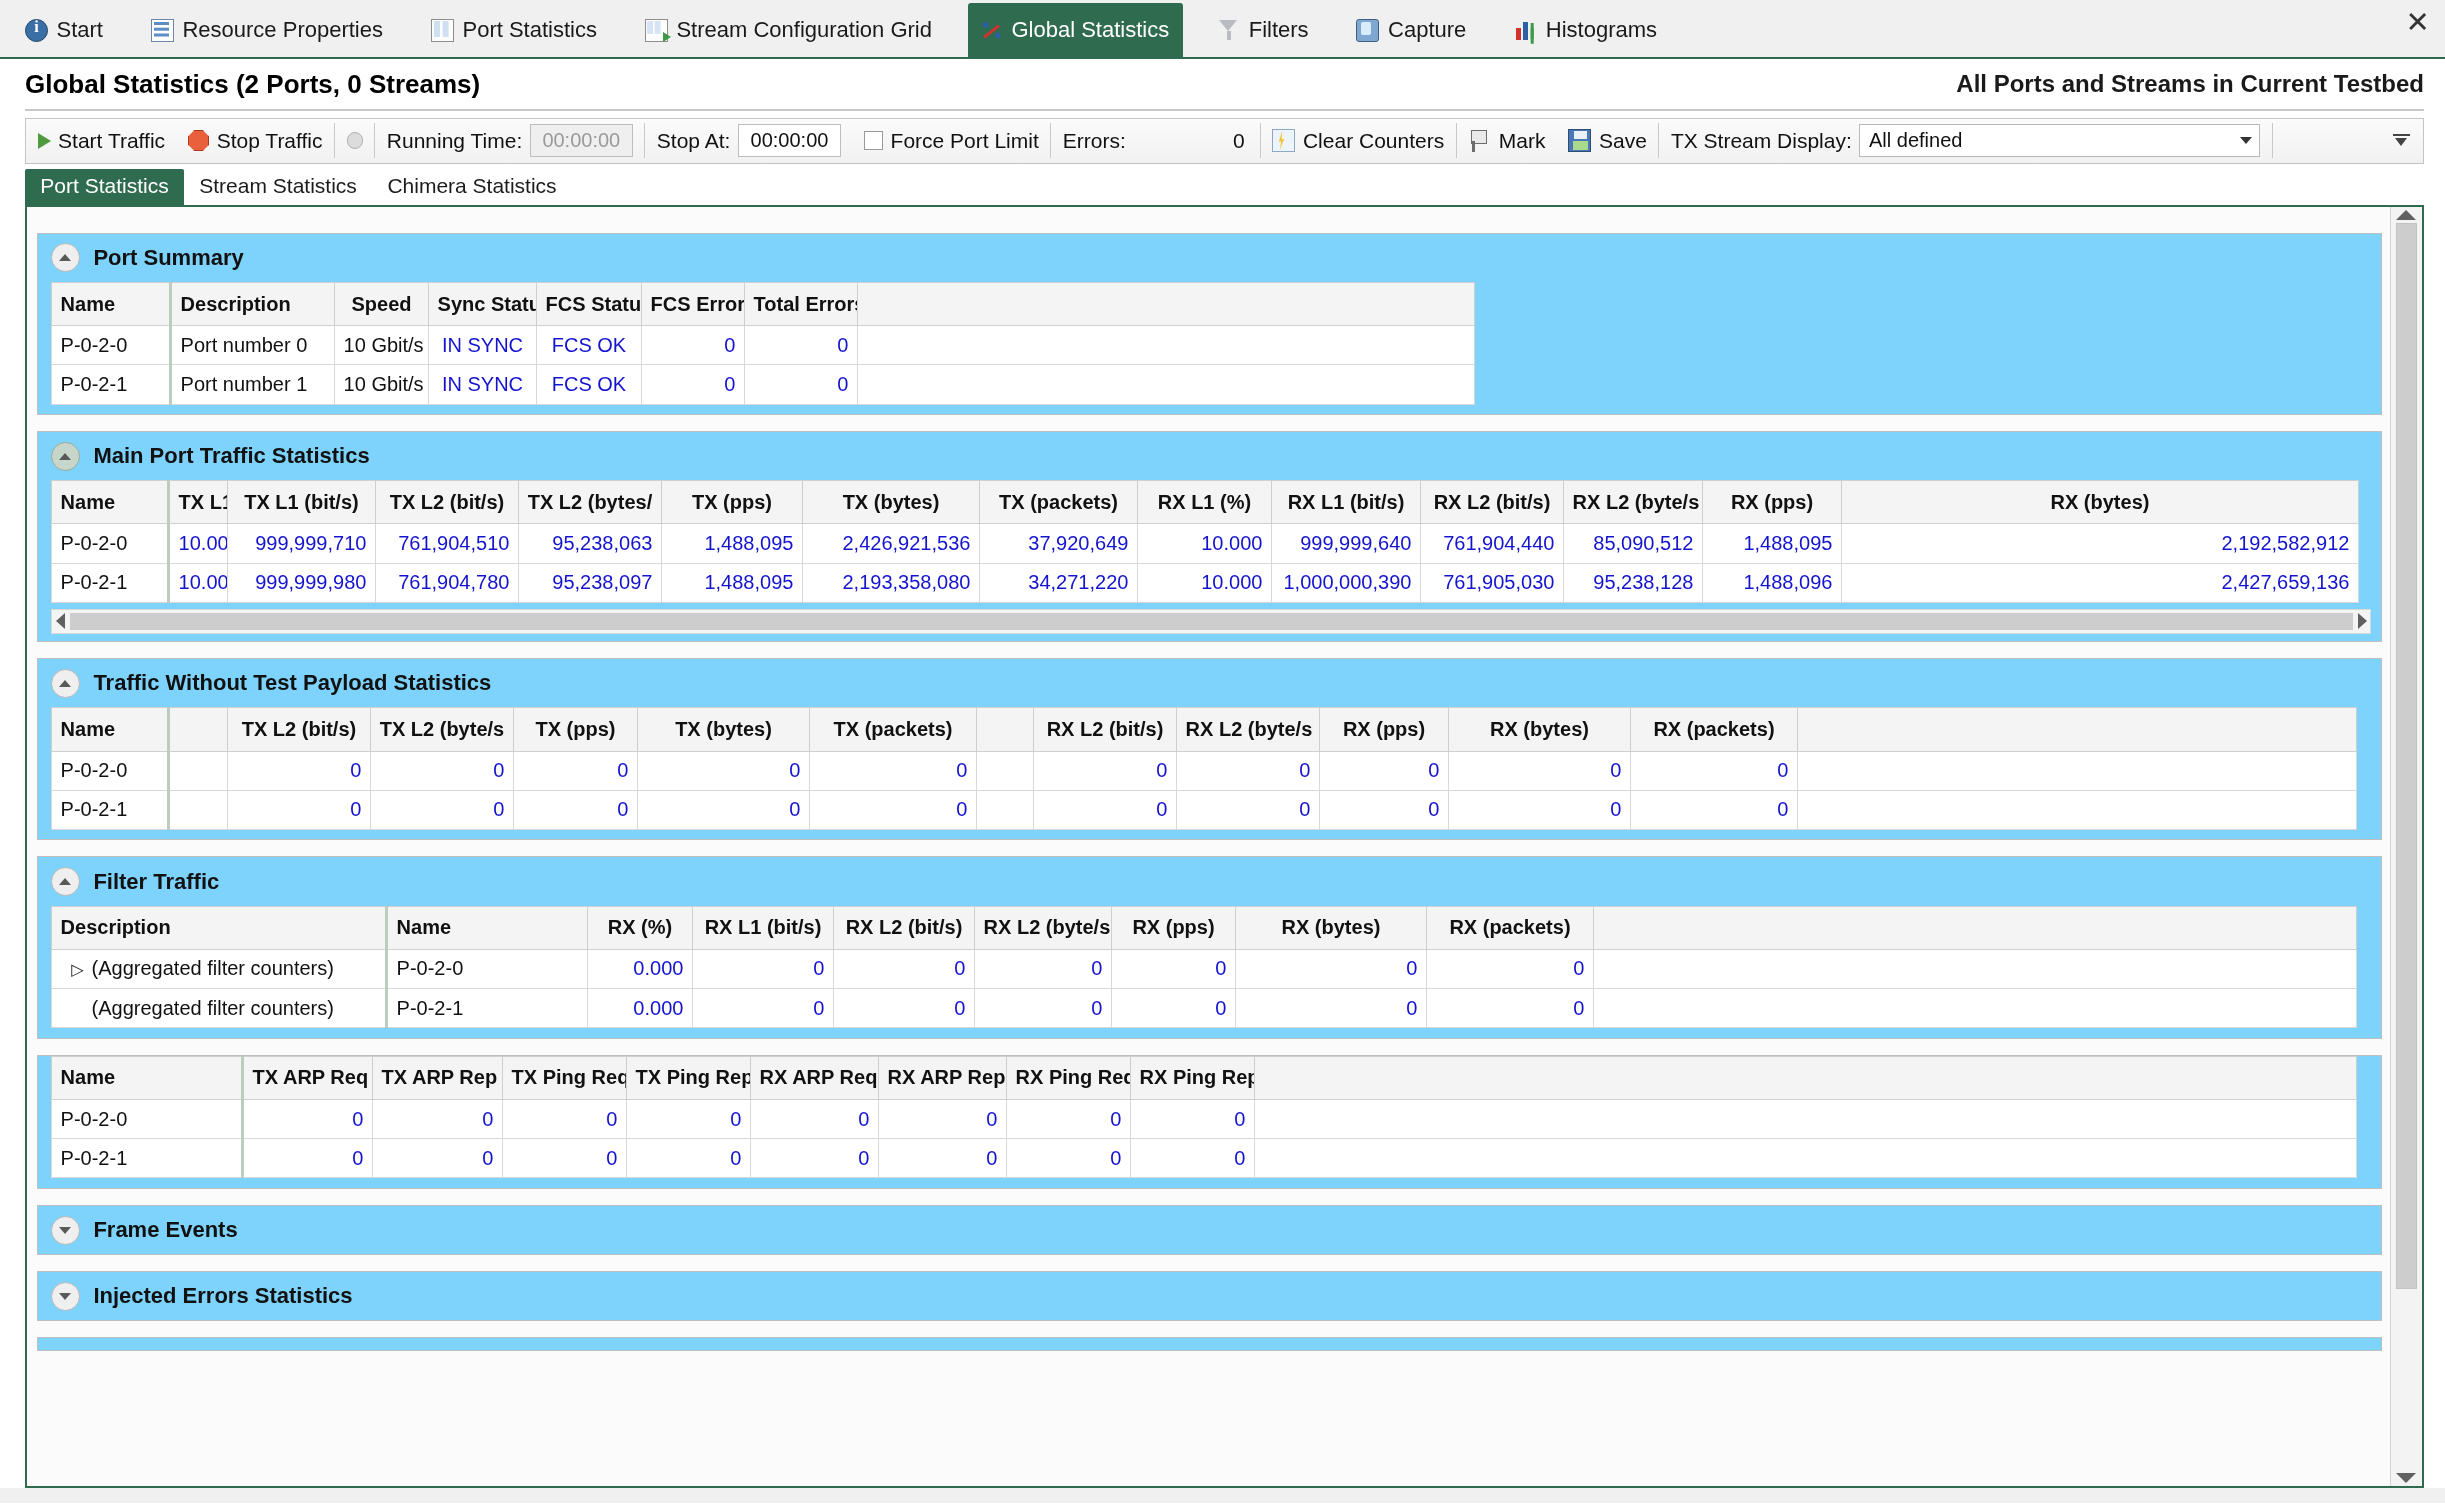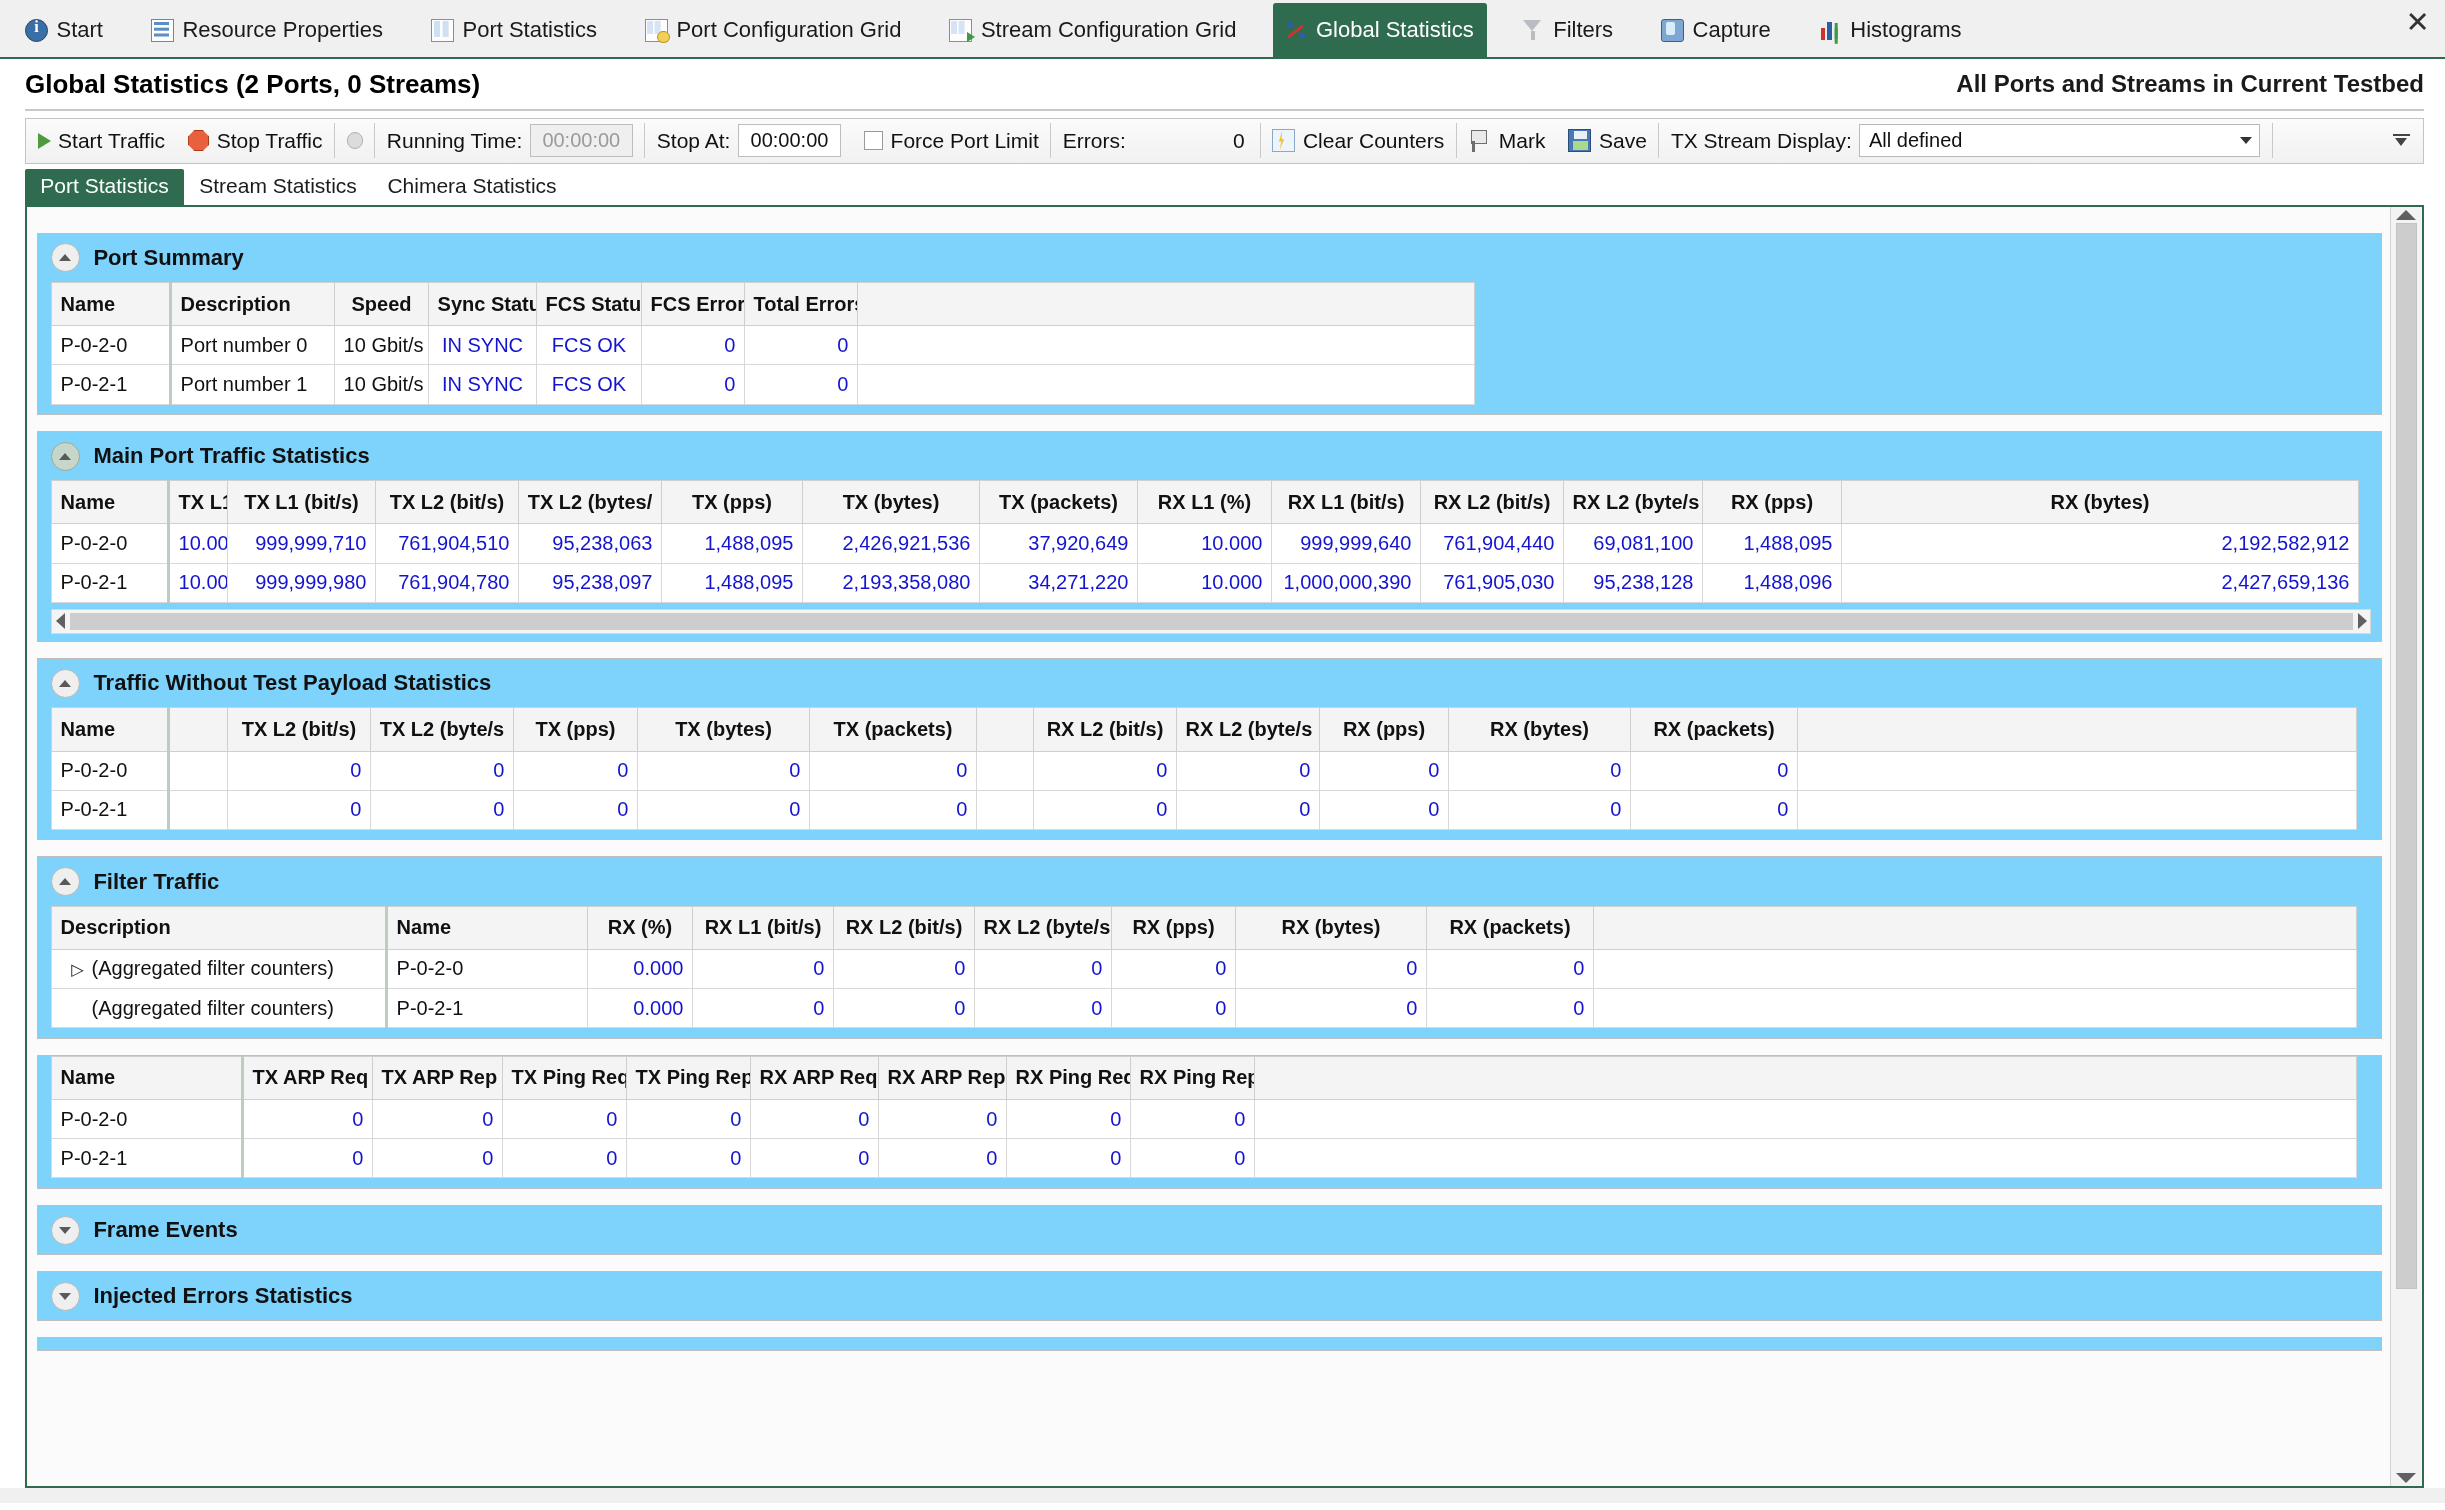--- a/index.html
+++ b/index.html
@@ -233,24 +233,20 @@
   </div>
   <div class="ttab">
     <span class="ic ic-grid"></span>
     <span>Resource Properties</span>
   </div>
   <div class="ttab">
     <span class="ic ic-gridL"></span>
     <span>Port Statistics</span>
   </div>
   <div class="ttab">
-    <span class="ic ic-gridY"></span>
-    <span>Port Configuration Grid</span>
-  </div>
-  <div class="ttab">
     <span class="ic ic-gridG"></span>
     <span>Stream Configuration Grid</span>
   </div>
   <div class="ttab active">
     <span class="ic ic-globalstats"></span>
     <span>Global Statistics</span>
   </div>
   <div class="ttab">
     <span class="ic ic-filter"></span>
     <span>Filters</span>
@@ -444,21 +440,21 @@
             <td class="num sepcol">10.000</td>
             <td class="num">999,999,710</td>
             <td class="num">761,904,510</td>
             <td class="num">95,238,063</td>
             <td class="num">1,488,095</td>
             <td class="num">2,426,921,536</td>
             <td class="num">37,920,649</td>
             <td class="num">10.000</td>
             <td class="num">999,999,640</td>
             <td class="num">761,904,440</td>
-            <td class="num">69,081,100</td>
+            <td class="num">85,090,512</td>
             <td class="num">1,488,095</td>
             <td class="num">2,192,582,912</td>
           </tr>
           <tr>
             <td class="name">P-0-2-1</td>
             <td class="num sepcol">10.000</td>
             <td class="num">999,999,980</td>
             <td class="num">761,904,780</td>
             <td class="num">95,238,097</td>
             <td class="num">1,488,095</td>

